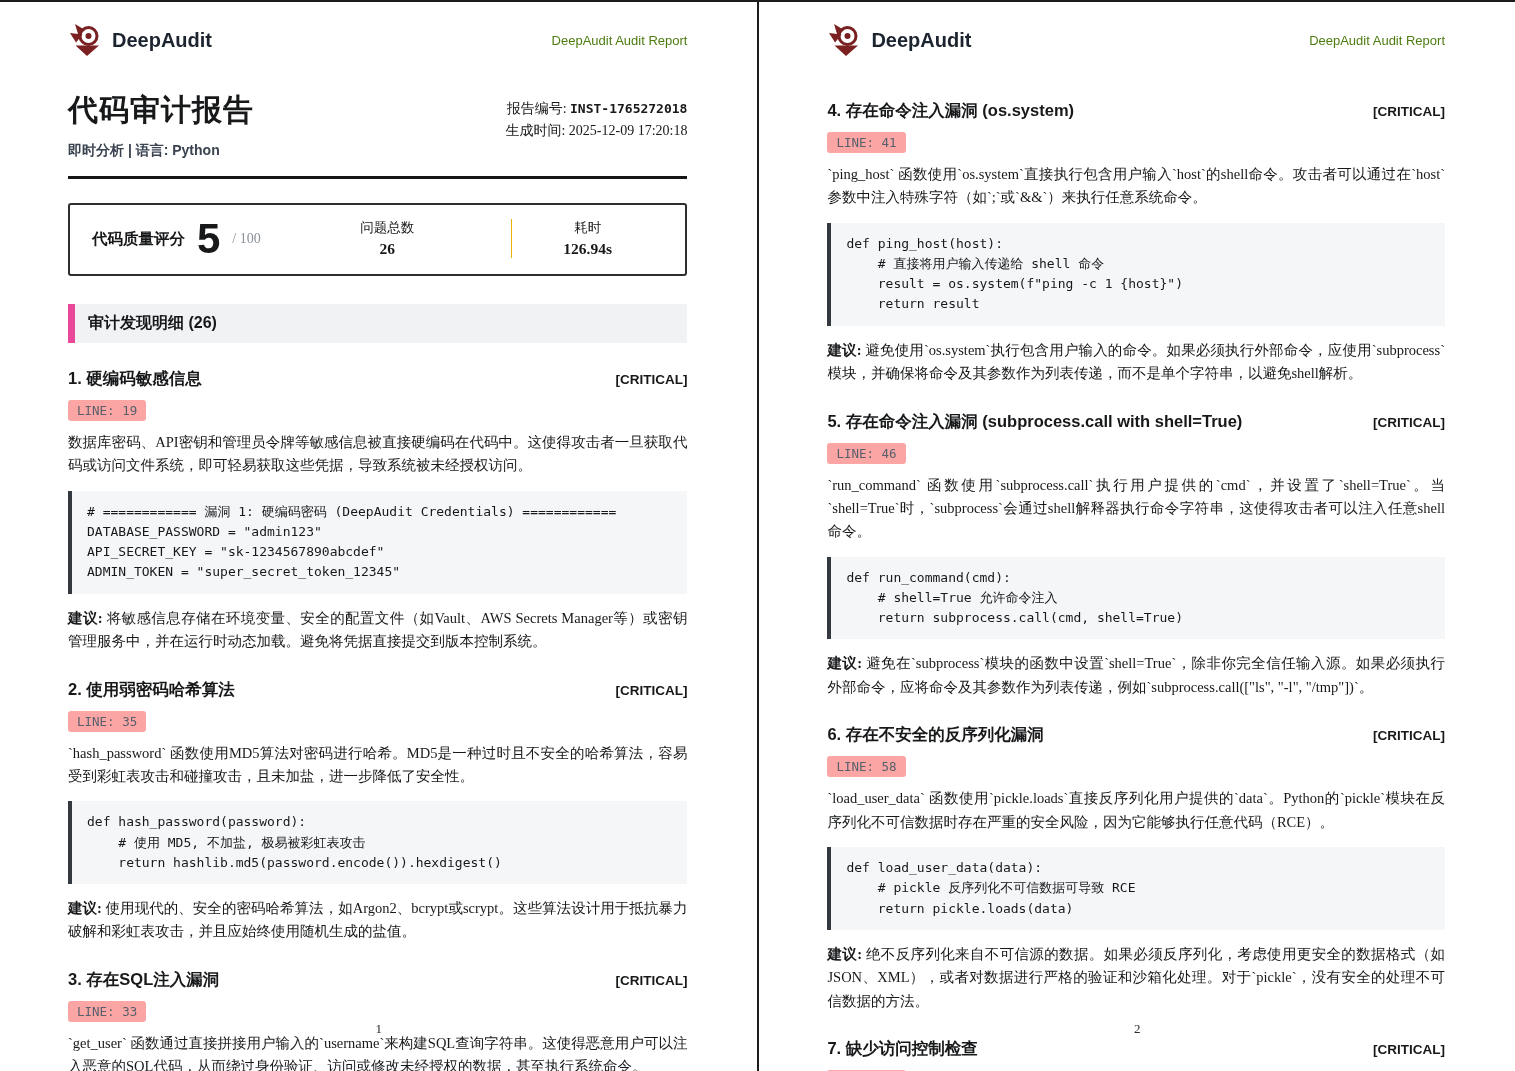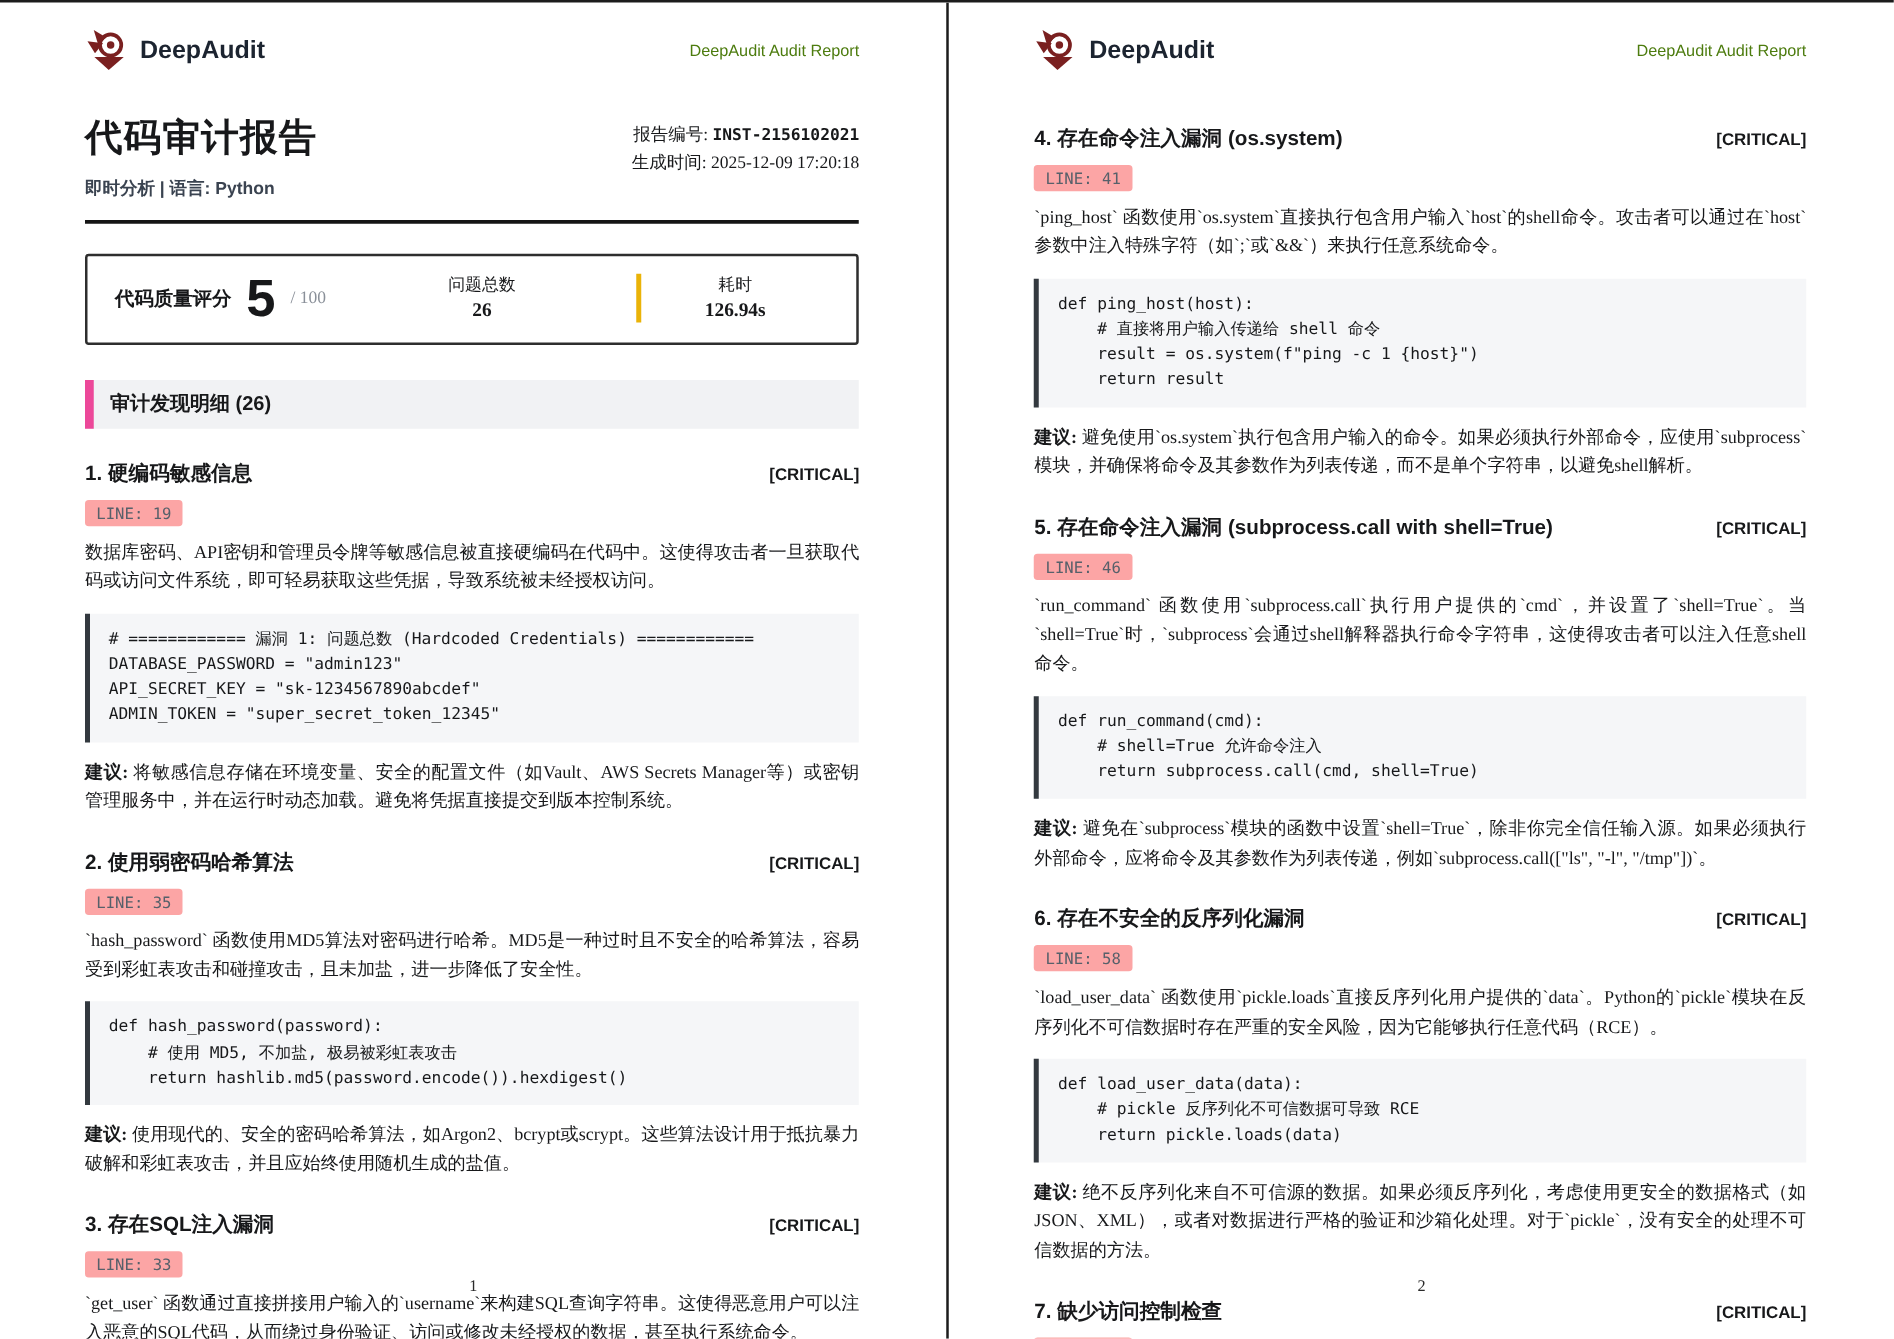--- a/index.html
+++ b/index.html
@@ -26,21 +26,21 @@
   .meta { text-align:right; font-size:14px; line-height:1.55; padding-top:8px; }
   .meta-mono { font-family:"DejaVu Sans Mono", monospace; font-weight:bold; font-size:13px; }
   .rule { height:3px; background:#151515; margin-top:16px; }
 
   .score-box { border:2px solid #2e2e2e; border-radius:3px; margin-top:24px; display:flex; align-items:flex-end; padding:14px 22px 16px; }
   .score-left { display:flex; align-items:center; gap:12px; flex:1.45; }
   .score-label { font-weight:bold; font-size:15.5px; }
   .score-value { font-family:"Liberation Sans", sans-serif; font-size:42px; font-weight:bold; line-height:0.9; }
   .score-max { color:#8a9099; font-size:14px; }
   .score-col { flex:1; text-align:center; }
-  .score-col--sep { border-left:4px solid #eab308;margin-left:48px; }
+  .score-col--sep { border-left:1px solid #eab308;margin-left:48px; }
   .score-col .lab { font-size:13.5px; }
   .score-col .val { font-weight:bold; font-size:15.5px; margin-top:3px; }
 
   .section-head { margin-top:28px; background:#f1f2f4; border-left:7px solid #ec4899; padding:9px 13px;
                   font-family:"Liberation Sans", sans-serif; font-weight:bold; font-size:16px; }
 
   .finding { margin-top:25px; }
   .finding--first-right { margin-top:42px; }
   .f-head { display:flex; justify-content:space-between; align-items:baseline; }
   .f-title { font-family:"Liberation Sans", sans-serif; font-weight:bold; font-size:16.5px; margin:0; }
@@ -75,21 +75,21 @@
       </div>
       <span class="report-header">DeepAudit Audit Report</span>
     </div>
 
     <div class="title-row">
       <div>
         <h1 class="doc-title">代码审计报告</h1>
         <div class="subtitle">即时分析 | 语言: Python</div>
       </div>
       <div class="meta">
-        <div><span>报告编号: </span><span class="meta-mono">INST-2156102021</span></div>
+        <div><span>报告编号: </span><span class="meta-mono">INST-1765272018</span></div>
         <div><span>生成时间: </span><span>2025-12-09 17:20:18</span></div>
       </div>
     </div>
 
     <div class="rule"></div>
 
     <div class="score-box">
       <div class="score-left">
         <span class="score-label">代码质量评分</span>
         <span class="score-value">5</span>
@@ -107,21 +107,21 @@
 
     <div class="section-head">审计发现明细 (26)</div>
 
     <section class="finding">
       <div class="f-head">
         <h3 class="f-title">1. 硬编码敏感信息</h3>
         <span class="sev">[CRITICAL]</span>
       </div>
       <span class="line-badge">LINE: 19</span>
       <p class="desc">数据库密码、API密钥和管理员令牌等敏感信息被直接硬编码在代码中。这使得攻击者一旦获取代码或访问文件系统，即可轻易获取这些凭据，导致系统被未经授权访问。</p>
-      <pre class="code"># ============ 漏洞 1: 问题总数 (Hardcoded Credentials) ============
+      <pre class="code"># ============ 漏洞 1: 硬编码密码 (DeepAudit Credentials) ============
 DATABASE_PASSWORD = "admin123"
 API_SECRET_KEY = "sk-1234567890abcdef"
 ADMIN_TOKEN = "super_secret_token_12345"</pre>
       <p class="advice"><span class="advice-label">建议: </span><span>将敏感信息存储在环境变量、安全的配置文件（如Vault、AWS Secrets Manager等）或密钥管理服务中，并在运行时动态加载。避免将凭据直接提交到版本控制系统。</span></p>
     </section>
 
     <section class="finding">
       <div class="f-head">
         <h3 class="f-title">2. 使用弱密码哈希算法</h3>
         <span class="sev">[CRITICAL]</span>

